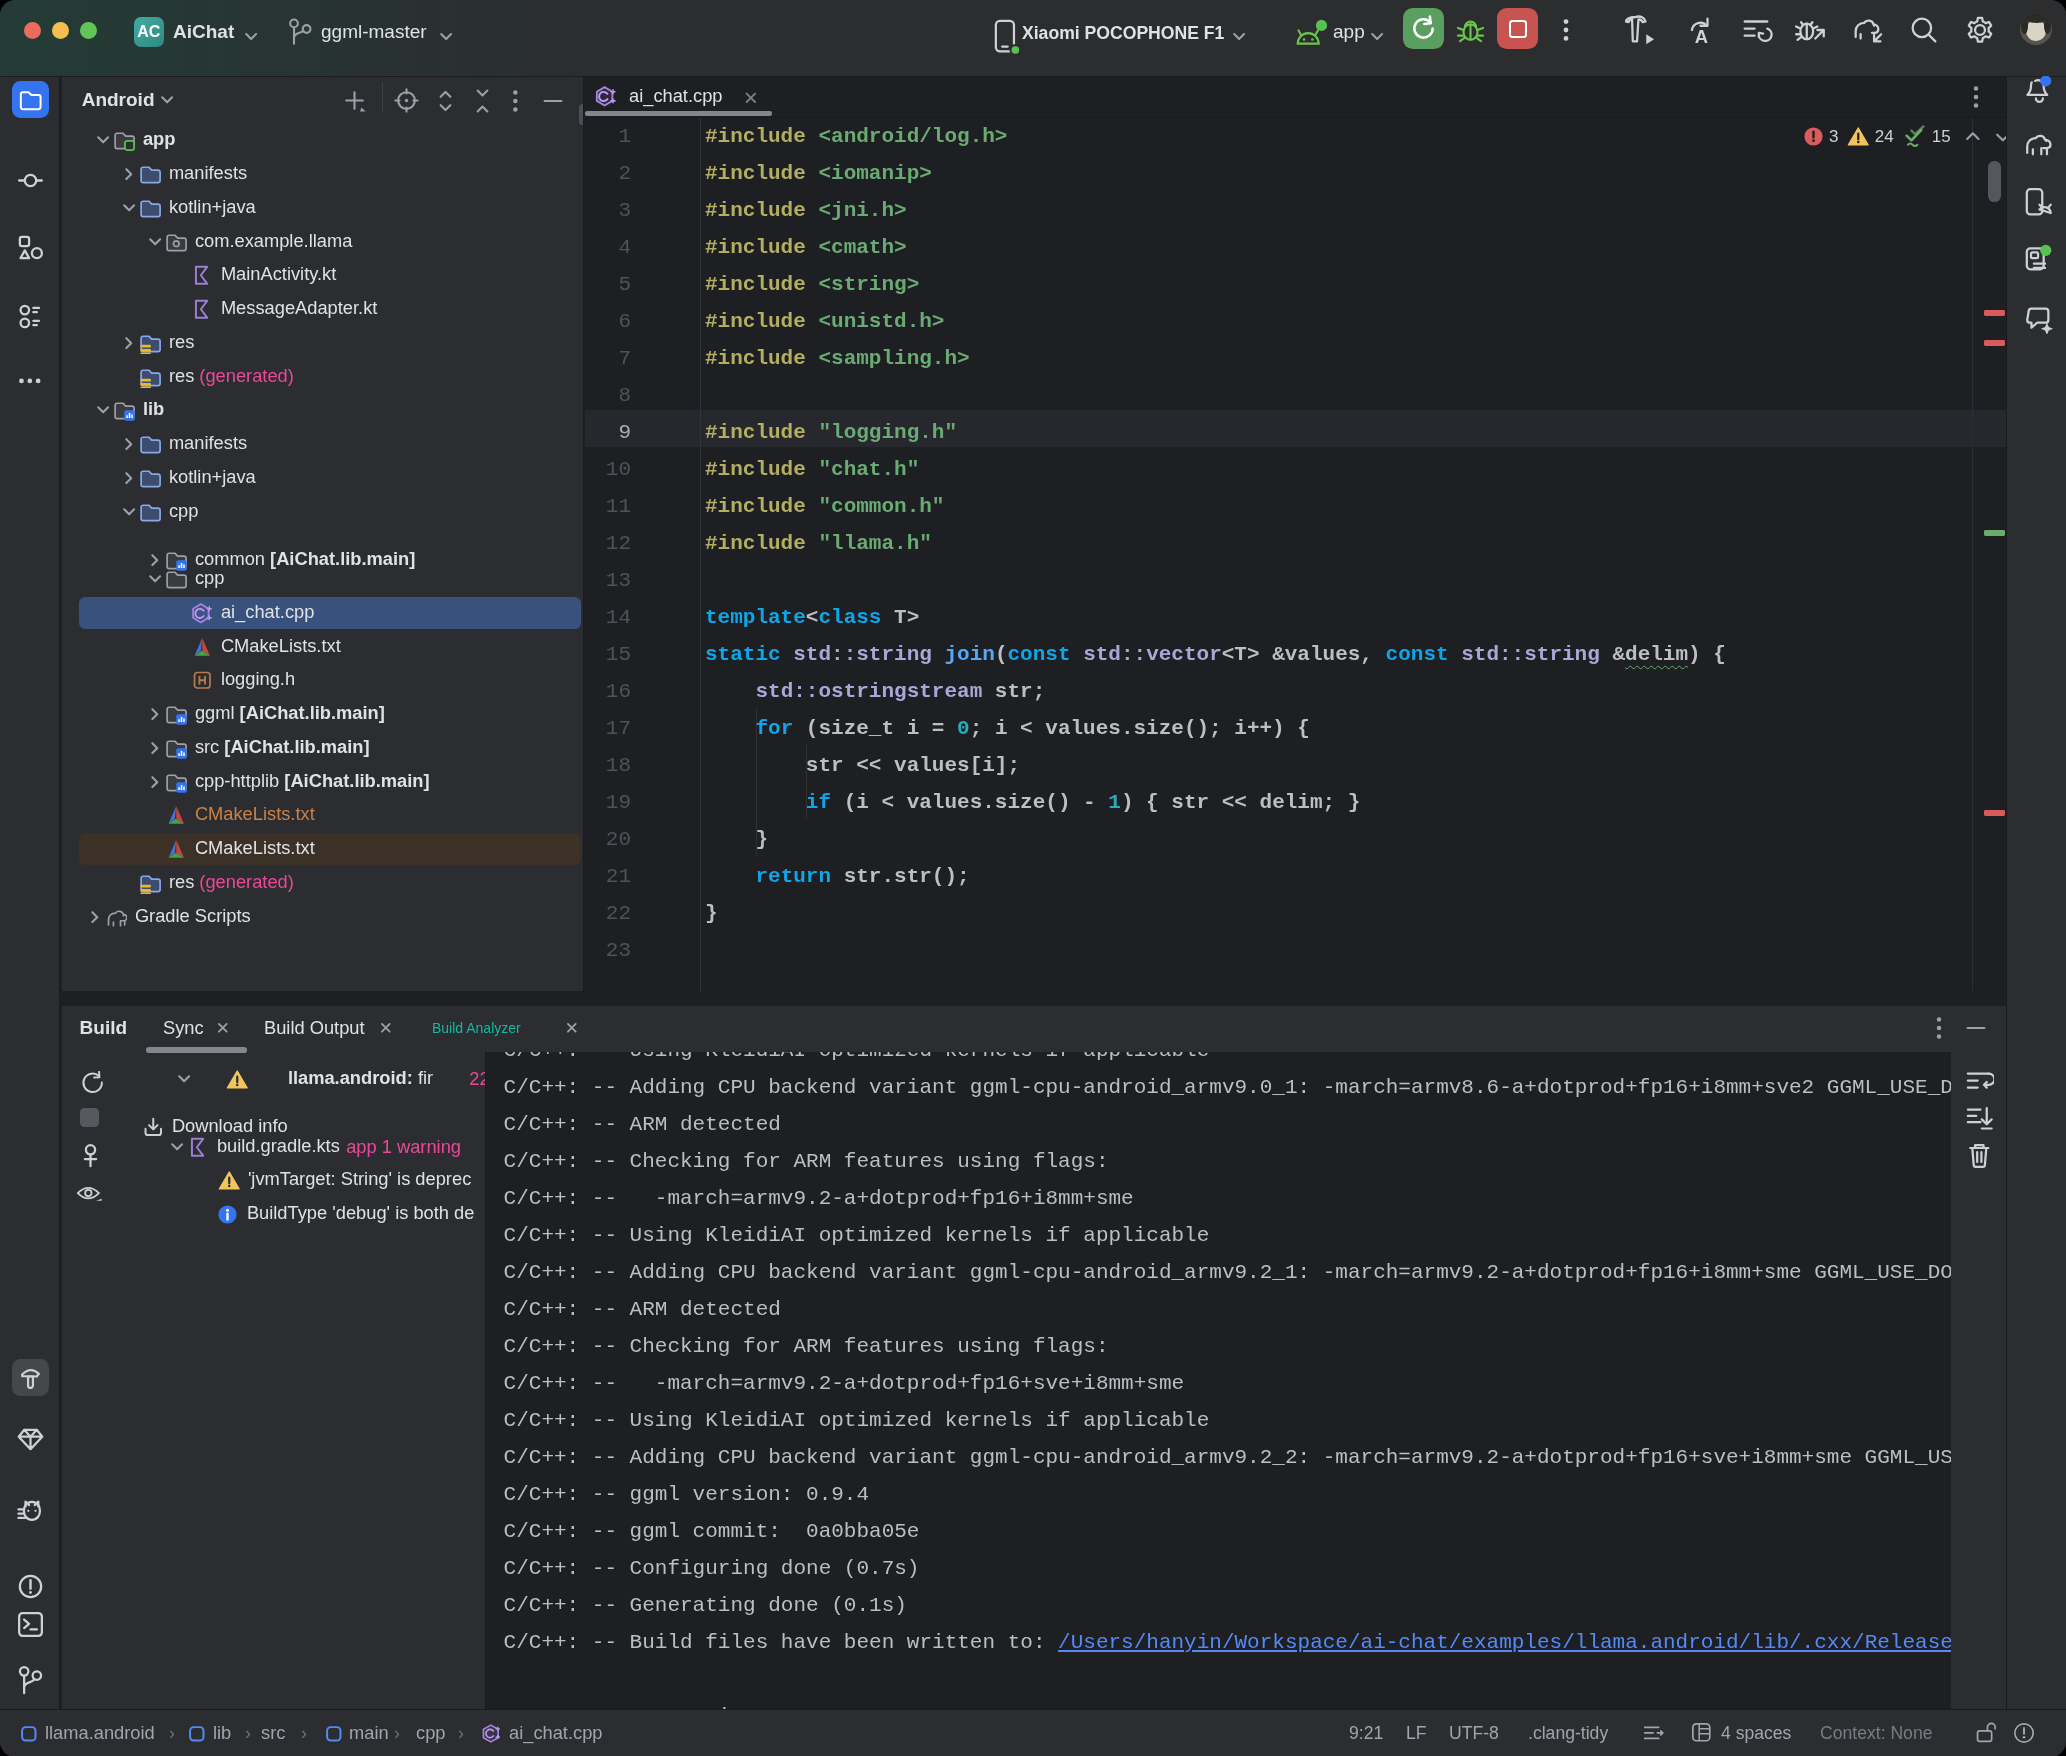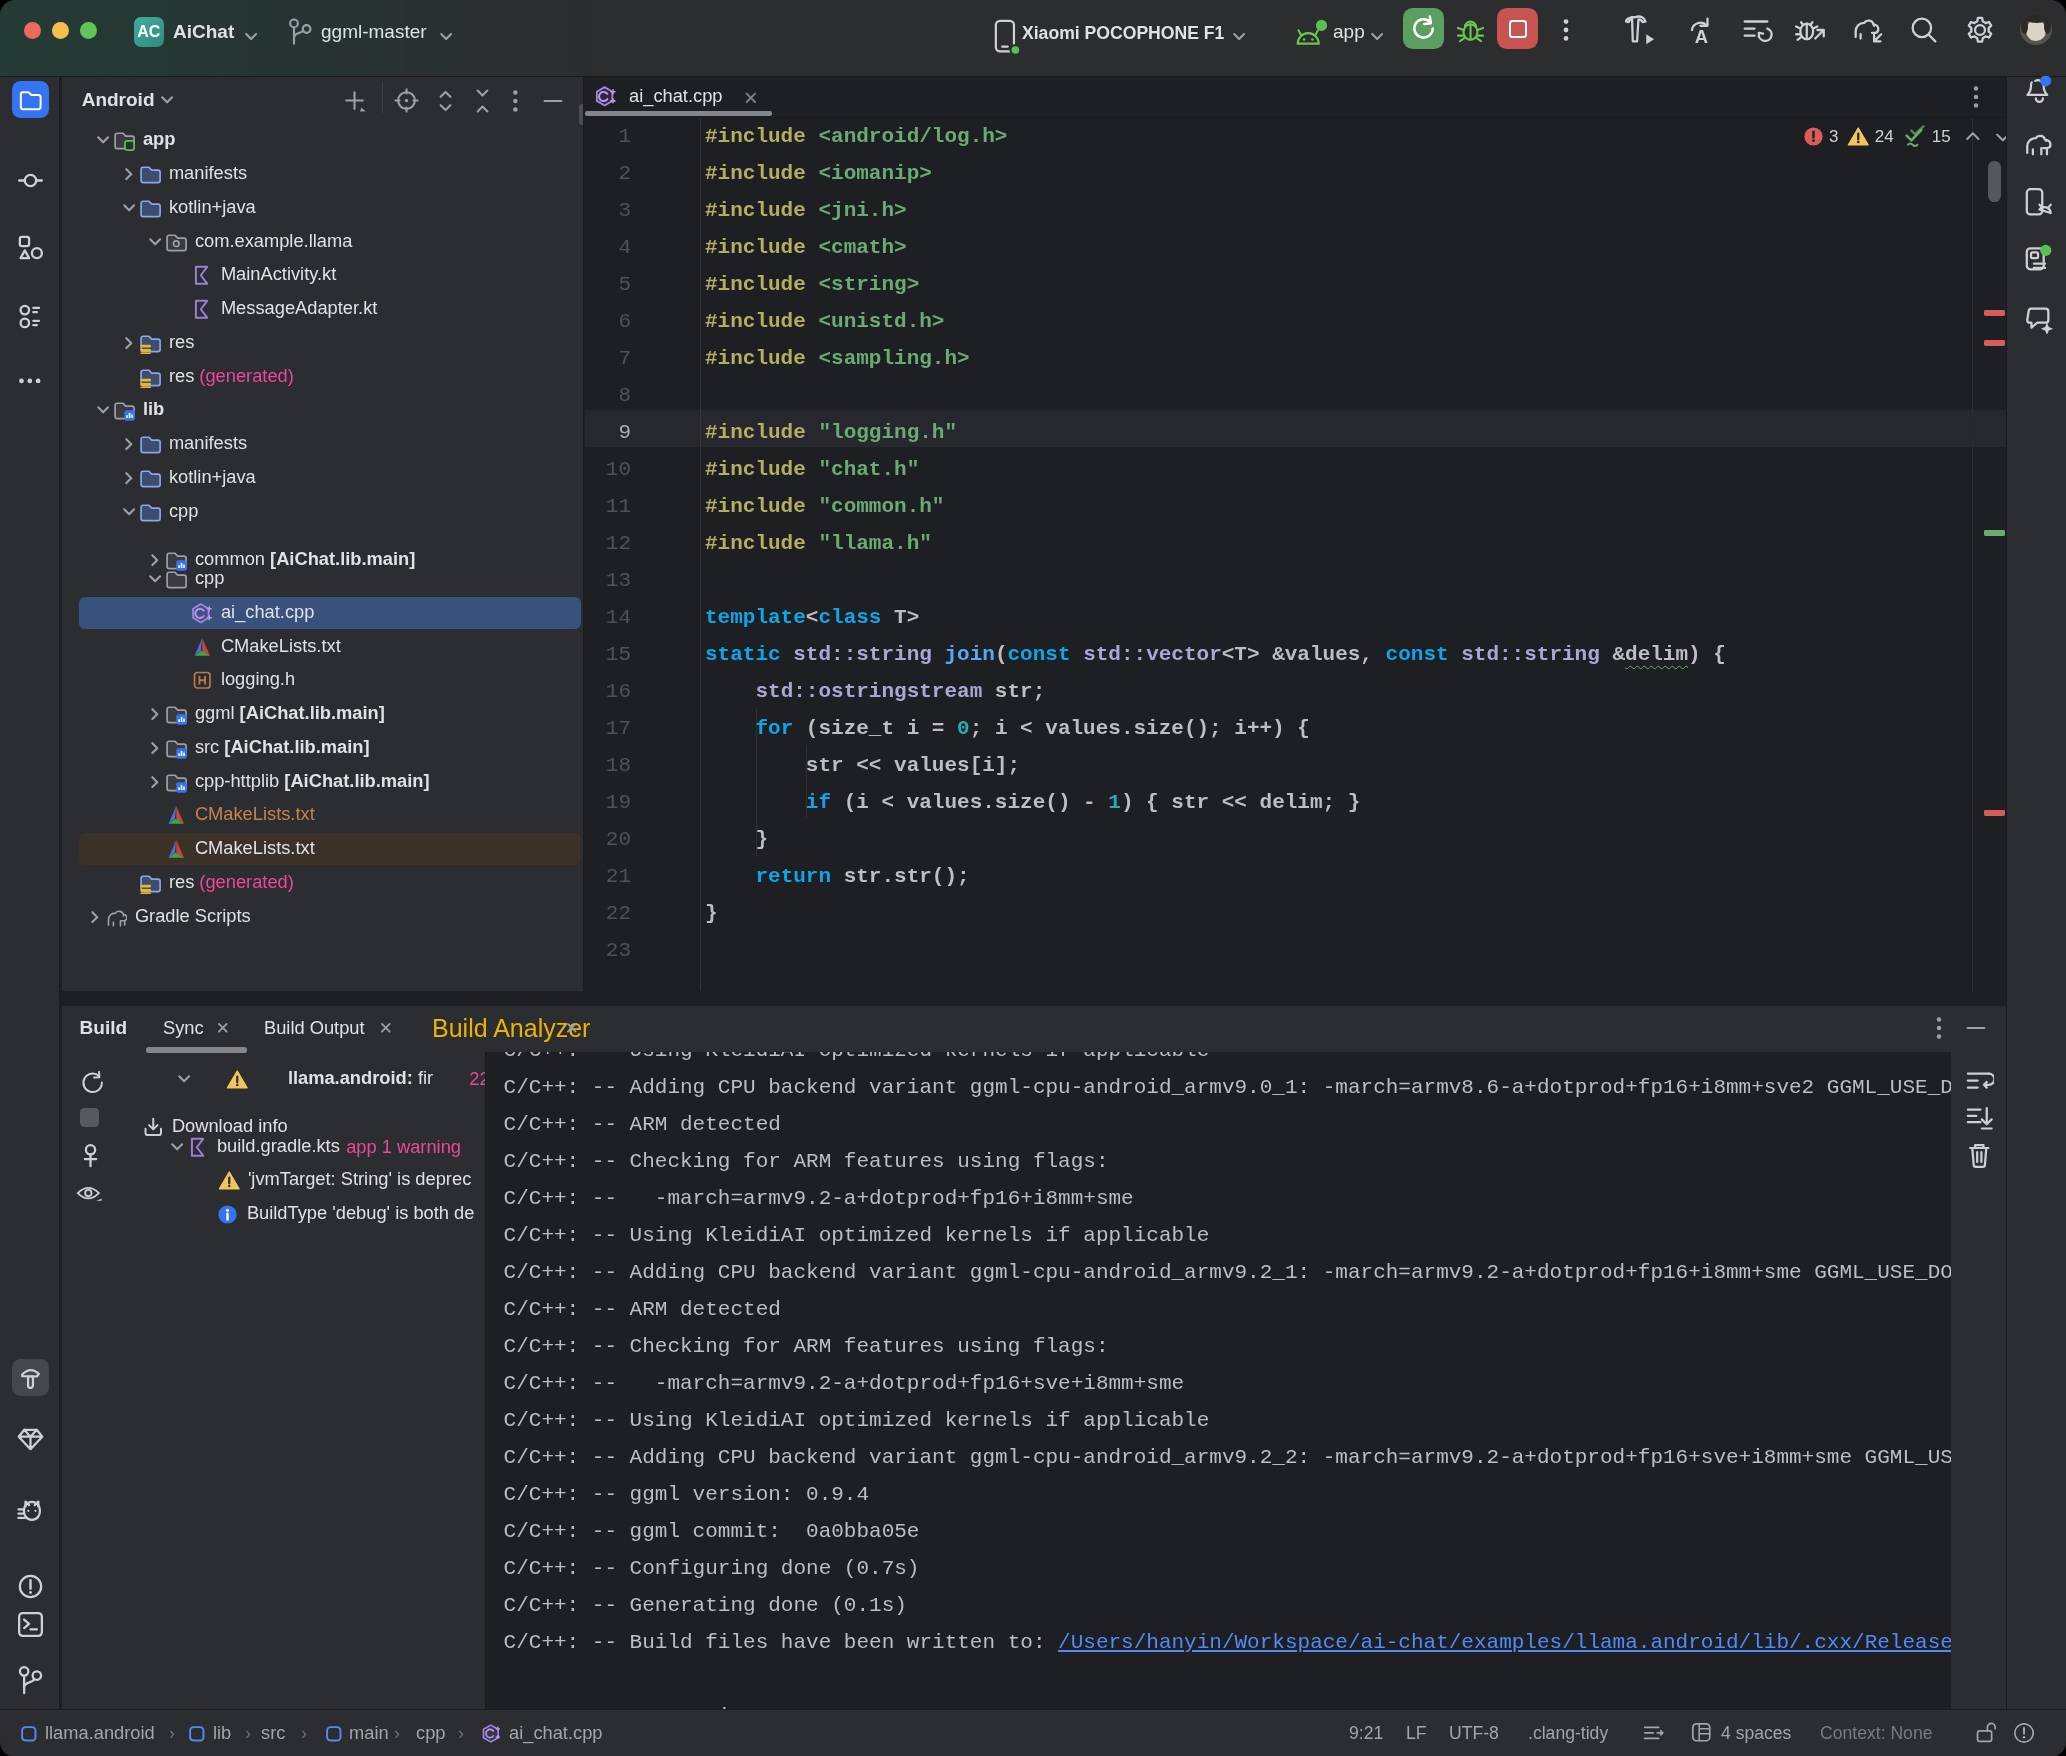--- a/index.html
+++ b/index.html
@@ -520,21 +520,21 @@
 
  <div class="abs" style="left:17.6px;top:0;height:44px;display:flex;align-items:center;font-weight:bold;font-size:19px;color:#dfe1e5;">Build</div>
  <div class="abs" style="left:101px;top:0;height:44px;display:flex;align-items:center;font-size:18.3px;color:#dfe1e5;">Sync</div>
  <svg class="abs" style="left:152px;top:13.4px;" width="18.3" height="18.3" viewBox="0 0 26 26">
         <path d="M7 7 l11 11 M18 7 l-11 11" stroke="#9da0a8" stroke-width="2.6" stroke-linecap="round"></path>
       </svg>
  <div class="abs" style="left:202px;top:0;height:44px;display:flex;align-items:center;font-size:18.3px;color:#dfe1e5;">Build Output</div>
  <svg class="abs" style="left:315px;top:13.4px;" width="18.3" height="18.3" viewBox="0 0 26 26">
         <path d="M7 7 l11 11 M18 7 l-11 11" stroke="#9da0a8" stroke-width="2.6" stroke-linecap="round"></path>
       </svg>
- <div class="abs" style="left:370px;top:0;height:44px;display:flex;align-items:center;font-size:25px;color:#eab308;">Build Analyzer</div>
+ <div class="abs" style="left:370px;top:0;height:44px;display:flex;align-items:center;font-size:14px;color:#14b8a6;">Build Analyzer</div>
  <svg class="abs" style="left:501px;top:13.4px;" width="18.3" height="18.3" viewBox="0 0 26 26">
         <path d="M7 7 l11 11 M18 7 l-11 11" stroke="#9da0a8" stroke-width="2.6" stroke-linecap="round"></path>
       </svg>
  <div class="abs" style="left:84px;top:41px;width:101px;height:5.6px;background:#83878d;border-radius:2.8px;"></div>
  <svg class="abs" style="left:1870px;top:7.7px;" width="14" height="28" viewBox="0 0 20 40">
   <circle cx="10" cy="8" r="3.2" fill="#9da0a8"></circle>
         <circle cx="10" cy="20" r="3.2" fill="#9da0a8"></circle>
         <circle cx="10" cy="32" r="3.2" fill="#9da0a8"></circle>
       </svg>
  <svg class="abs" style="left:1900px;top:7.7px;" width="28" height="28" viewBox="0 0 40 40">

